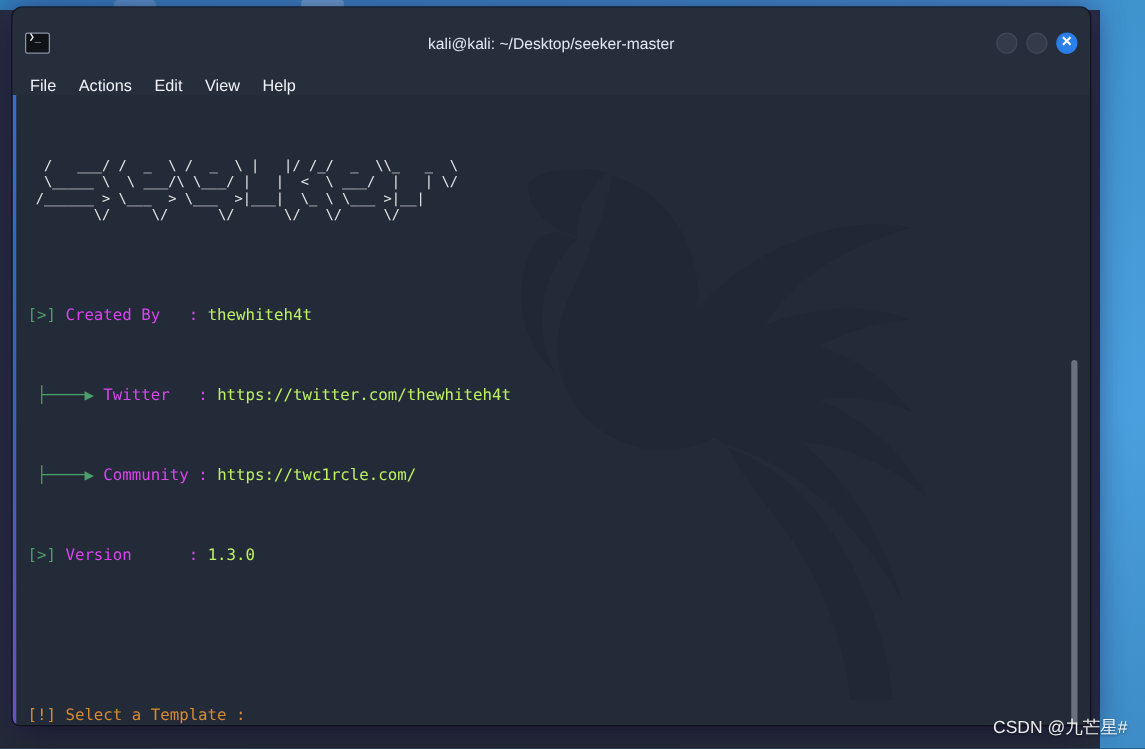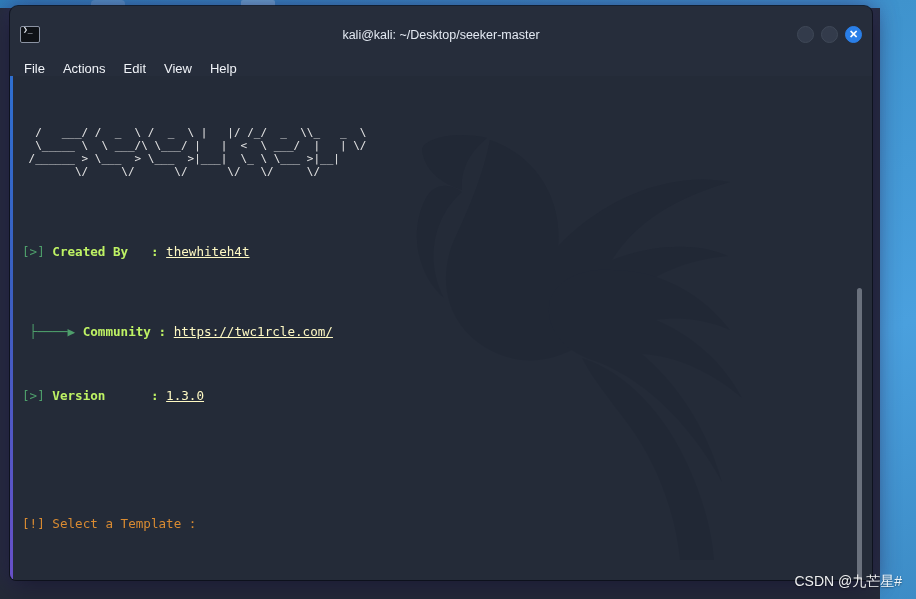--- a/index.html
+++ b/index.html
@@ -89,22 +89,22 @@
     position: absolute; left: 0; top: 0; width: 3px; height: 100%;
     background: linear-gradient(180deg, #2f6fd0 0%, #3a5fc0 40%, #6a4fc8 100%);
   }
   #term-text {
     position: relative; padding: 2px 0 0 12px;
     font-family: "DejaVu Sans Mono", monospace;
     font-size: 12.6px; line-height: 16px; white-space: pre;
   }
   .blank { height: 16px; }
   .grn { color: #4e9e6b; }
-  .blu { color: #bef264; font-weight: bold; }
-  .wht { color: #fef9c3; text-decoration: underline; }
+  .blu { color: #d946ef; }
+  .wht { color: #bef264; }
   .org { color: #d98b32; }
   #ascii { color: #e5e5e5; font-size: 11px; line-height: 13px;
            white-space: pre; margin-bottom: 2px; }
 
   #highlight-box {
     position: absolute; left: 10px; top: 516px; width: 358px; height: 36px;
     border: 2px solid #ef1313; pointer-events: none;
   }
   #scrollbar-track {
     position: absolute; right: 10px; top: 212px; width: 5px; height: 352px;
@@ -196,20 +196,21 @@
     <div id="term-text">
 
       <div id="ascii">  /   ___/ /  _  \ /  _  \ |   |/ /_/  _  \\_   _  \
   \_____ \  \ ___/\ \___/ |   |  &lt;  \ ___/  |   | \/
  /______ &gt; \___  &gt; \___  &gt;|___|  \_ \ \___ &gt;|__|
         \/     \/      \/      \/   \/     \/</div>
 
       
       <div><span class="grn">[&gt;]</span> <span class="blu">Created By</span>   <span class="blu">:</span> <span class="wht">thewhiteh4t</span></div>
 
+      <div> <span class="grn">├────▶</span> <span class="blu">Twitter</span>   <span class="blu">:</span> <span class="wht">https://twitter.com/thewhiteh4t</span></div>
 
       <div> <span class="grn">├────▶</span> <span class="blu">Community</span> <span class="blu">:</span> <span class="wht">https://twc1rcle.com/</span></div>
 
       <div><span class="grn">[&gt;]</span> <span class="blu">Version</span>      <span class="blu">:</span> <span class="wht">1.3.0</span></div>
 
       <div class="blank"></div>
 
       <div><span class="org">[!]</span> <span class="org">Select a Template :</span></div>
 
       

